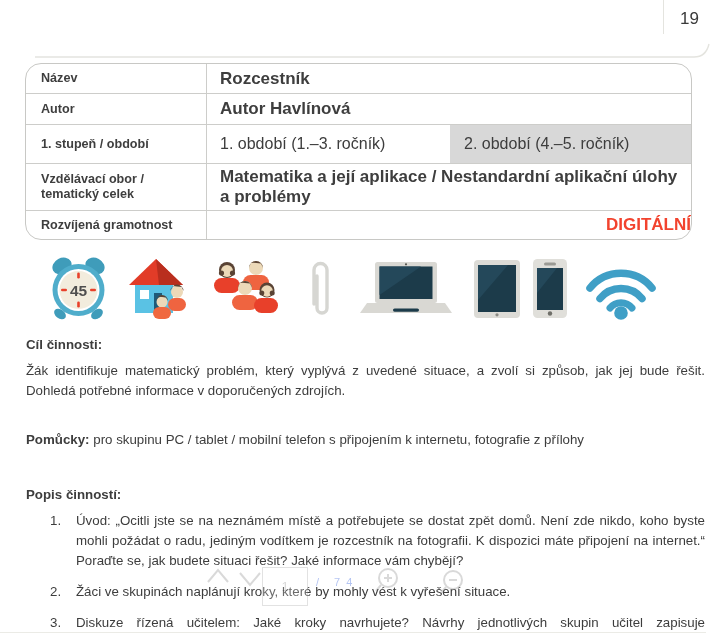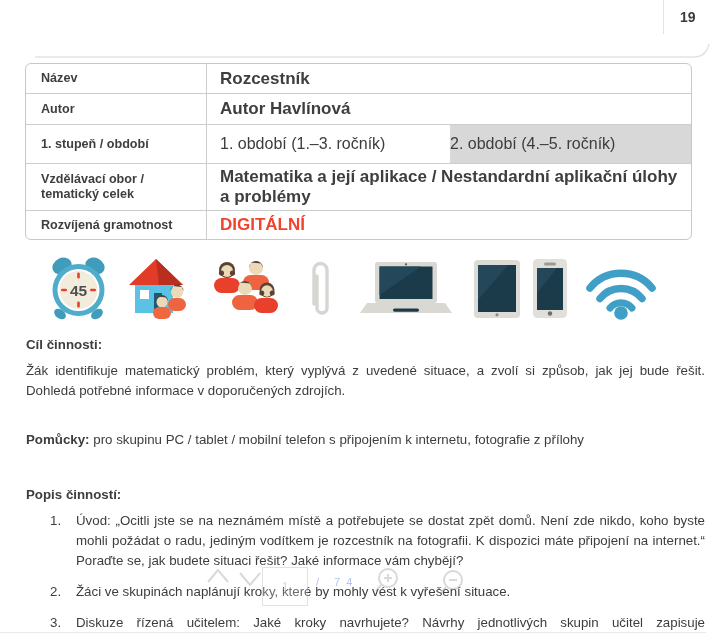--- a/index.html
+++ b/index.html
@@ -3,46 +3,46 @@
 <meta charset="utf-8">
 <style>
   html,body{margin:0;padding:0;}
   body{
     width:713px;height:636px;position:relative;overflow:hidden;
     background:#ffffff;
     font-family:"Liberation Sans","DejaVu Sans",sans-serif;
     color:#3d3d3d;
   }
   
-  .page-num{position:absolute;left:680px;top:9px;font-size:14px;font-weight:bold;color:#3a3a3a;}
+  .page-num{position:absolute;left:680px;top:9px;font-size:17px;font-weight:normal;color:#3a3a3a;}
   .hdr-vline{position:absolute;left:663px;top:0;width:1px;height:34px;background:#e4e4df;}
   .hdr-rule{position:absolute;left:0;top:38px;width:713px;height:24px;}
   .bottom-rule{position:absolute;left:0;top:632px;width:706px;height:1px;background:#ebebe6;}
   
   .info-table{
     position:absolute;left:25px;top:63px;width:665px;
-    border:1px solid #c8c8c5;border-radius:6px;overflow:hidden;background:#fff;
+    border:1px solid #c8c8c5;border-radius:16px;overflow:hidden;background:#fff;
   }
   .t-row{display:flex;border-top:1px solid #cdcdca;}
   .t-row:first-child{border-top:none;}
   .t-label{
     width:181px;min-width:181px;box-sizing:border-box;padding-left:15px;
     display:flex;flex-direction:column;justify-content:center;
     font-size:12.6px;font-weight:bold;color:#3e3e3e;line-height:15px;
     border-right:1px solid #cdcdca;
   }
   .t-value{
     flex:1;display:flex;align-items:center;padding-left:13px;
     font-size:17px;font-weight:bold;color:#3e3e3e;
   }
   .h29{height:29px}.h30{height:30px}.h38{height:38px}.h46{height:46px}.h28{height:28px}
   .t-split{flex:1;display:flex;padding:0;}
   .t-half1{width:243px;min-width:243px;box-sizing:border-box;display:flex;align-items:center;padding-left:13px;}
-  .t-half2{flex:1;display:flex;align-items:center;background:#d8d8d8;}
-  .lit-red{color:#f2432e;}
+  .t-half2{flex:1;display:flex;align-items:center;padding-left:14px;background:#d8d8d8;}
+  .lit-red{color:#f2432e;justify-content:flex-end;}
   
   .icon-strip{position:absolute;left:0;top:254px;width:713px;height:70px;}
   .ic{position:absolute;}
   
   .sec{position:absolute;left:26px;width:679px;font-size:13.3px;line-height:20px;color:#3d3d3d;}
   .sec-h{font-weight:bold;}
   .just{text-align:justify;}
   .steps .step{display:flex;margin-bottom:11px;}
   .step-num{width:26px;min-width:26px;margin-left:24px;}
   .step-text{flex:1;}

